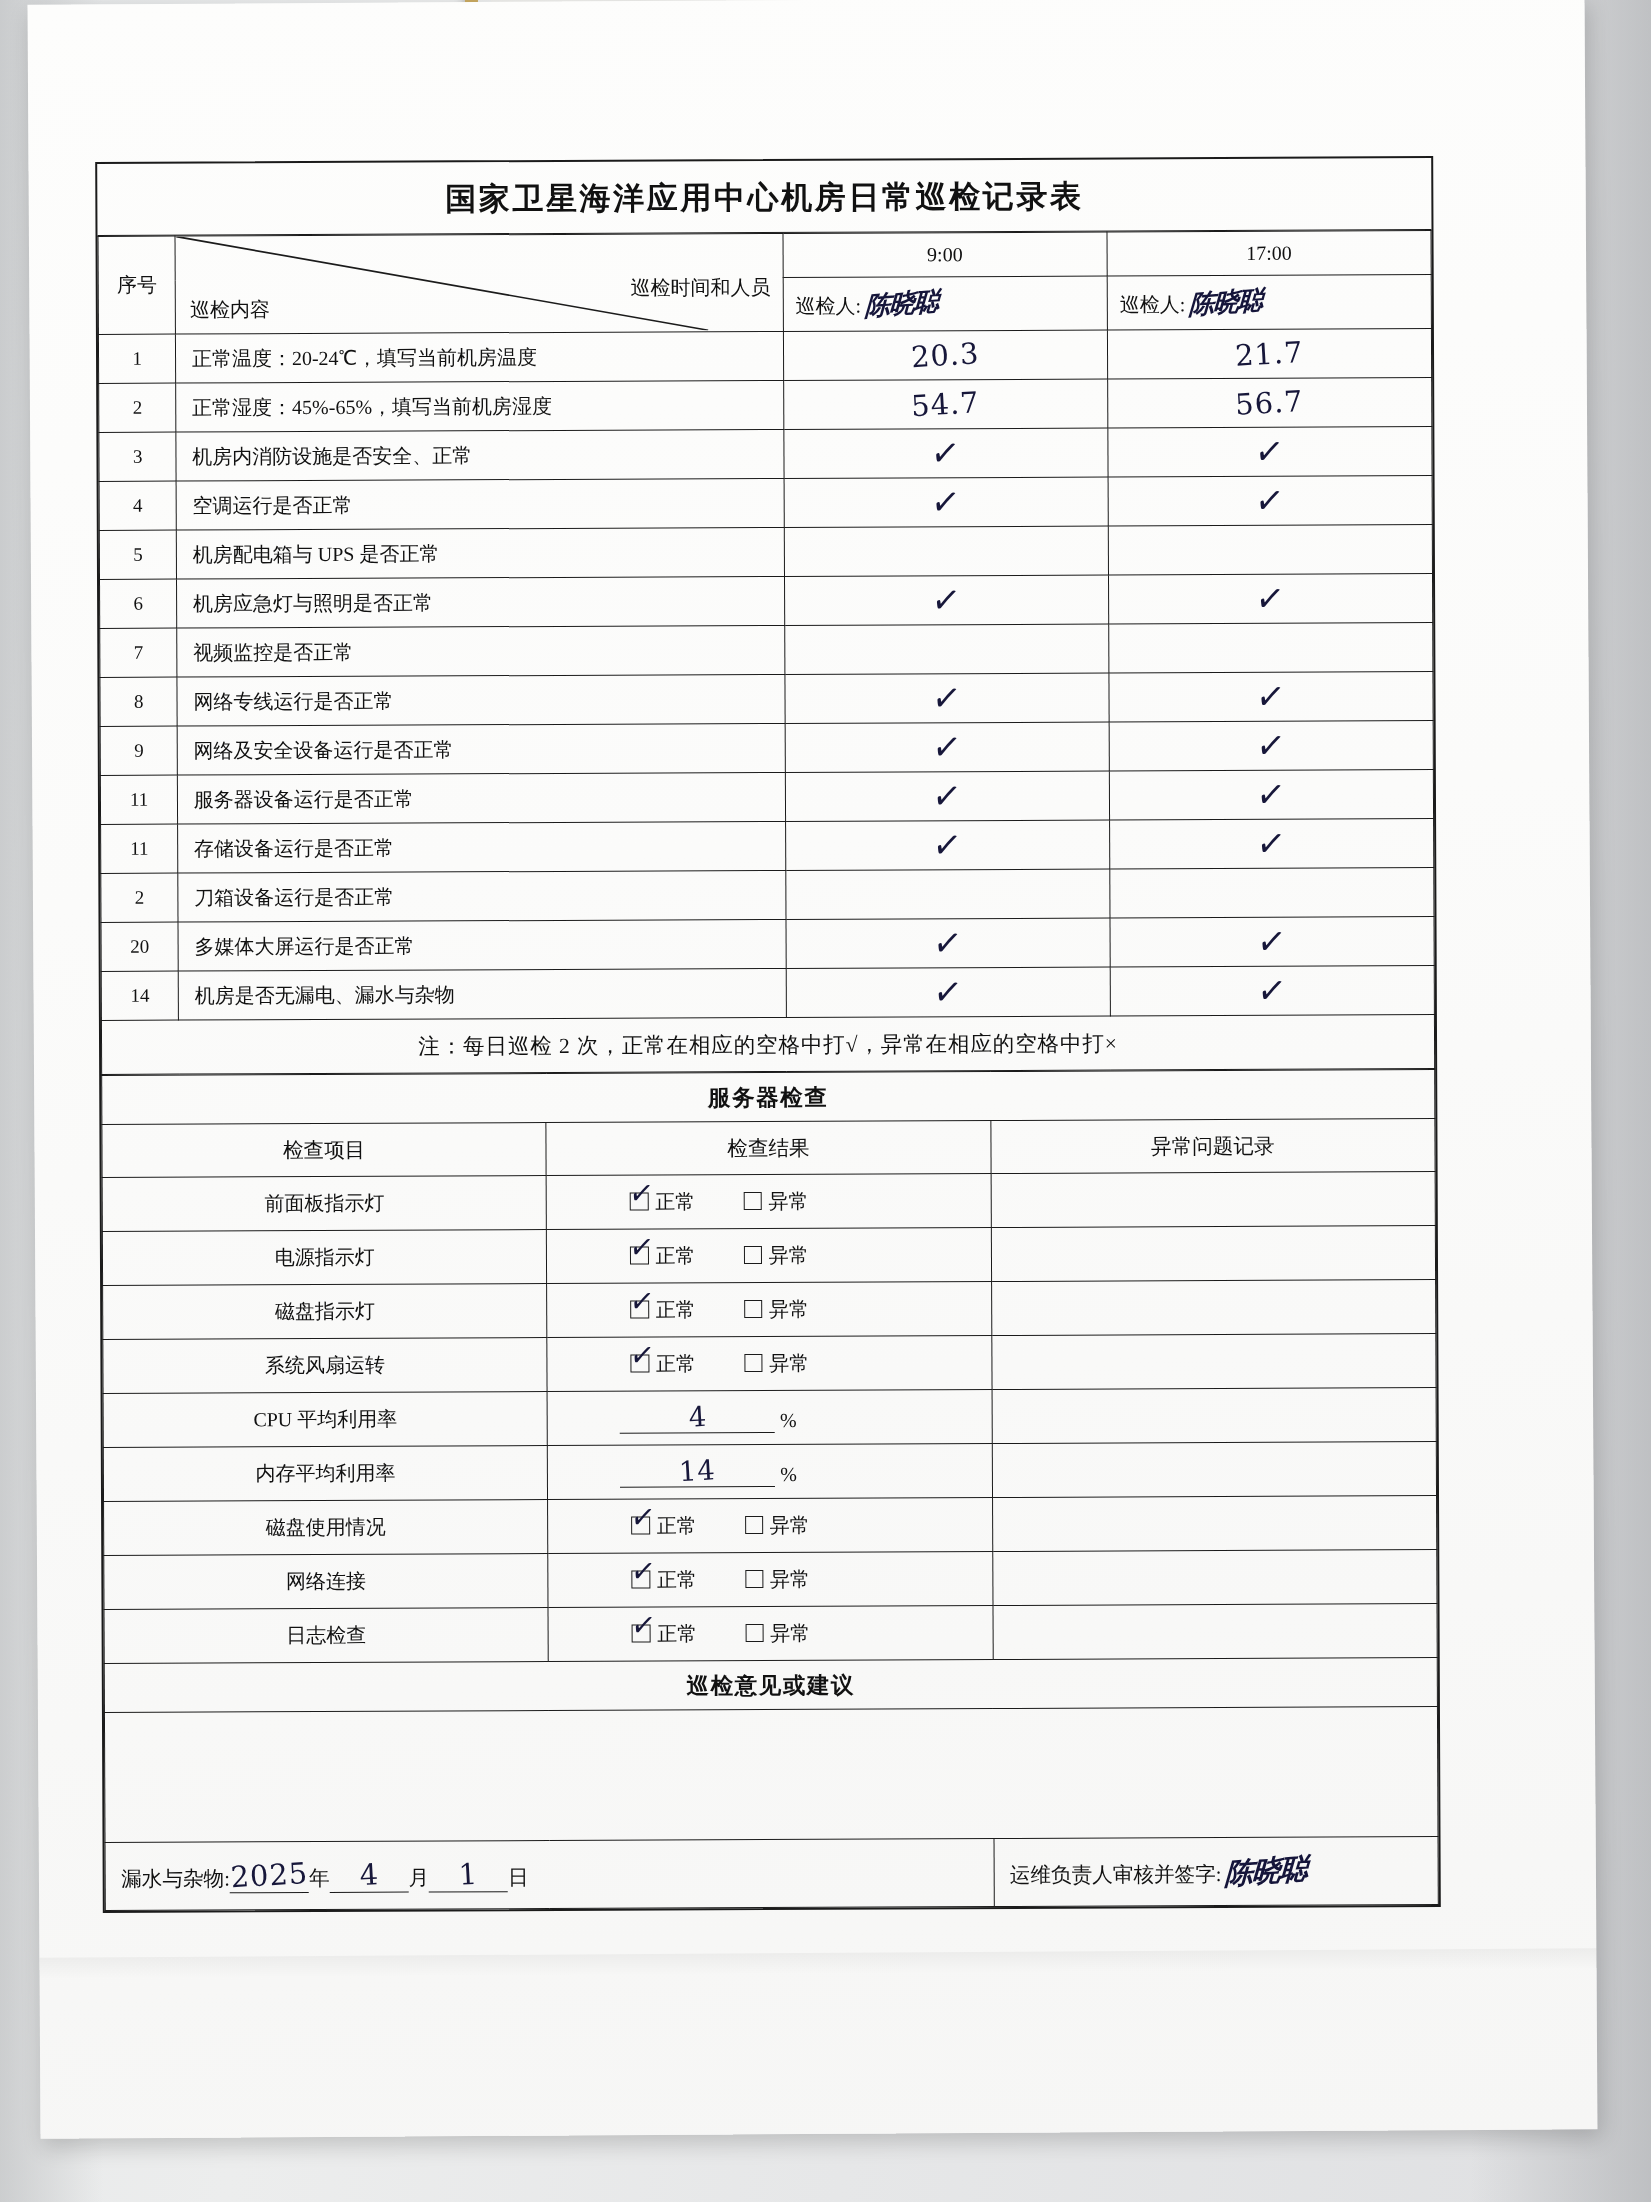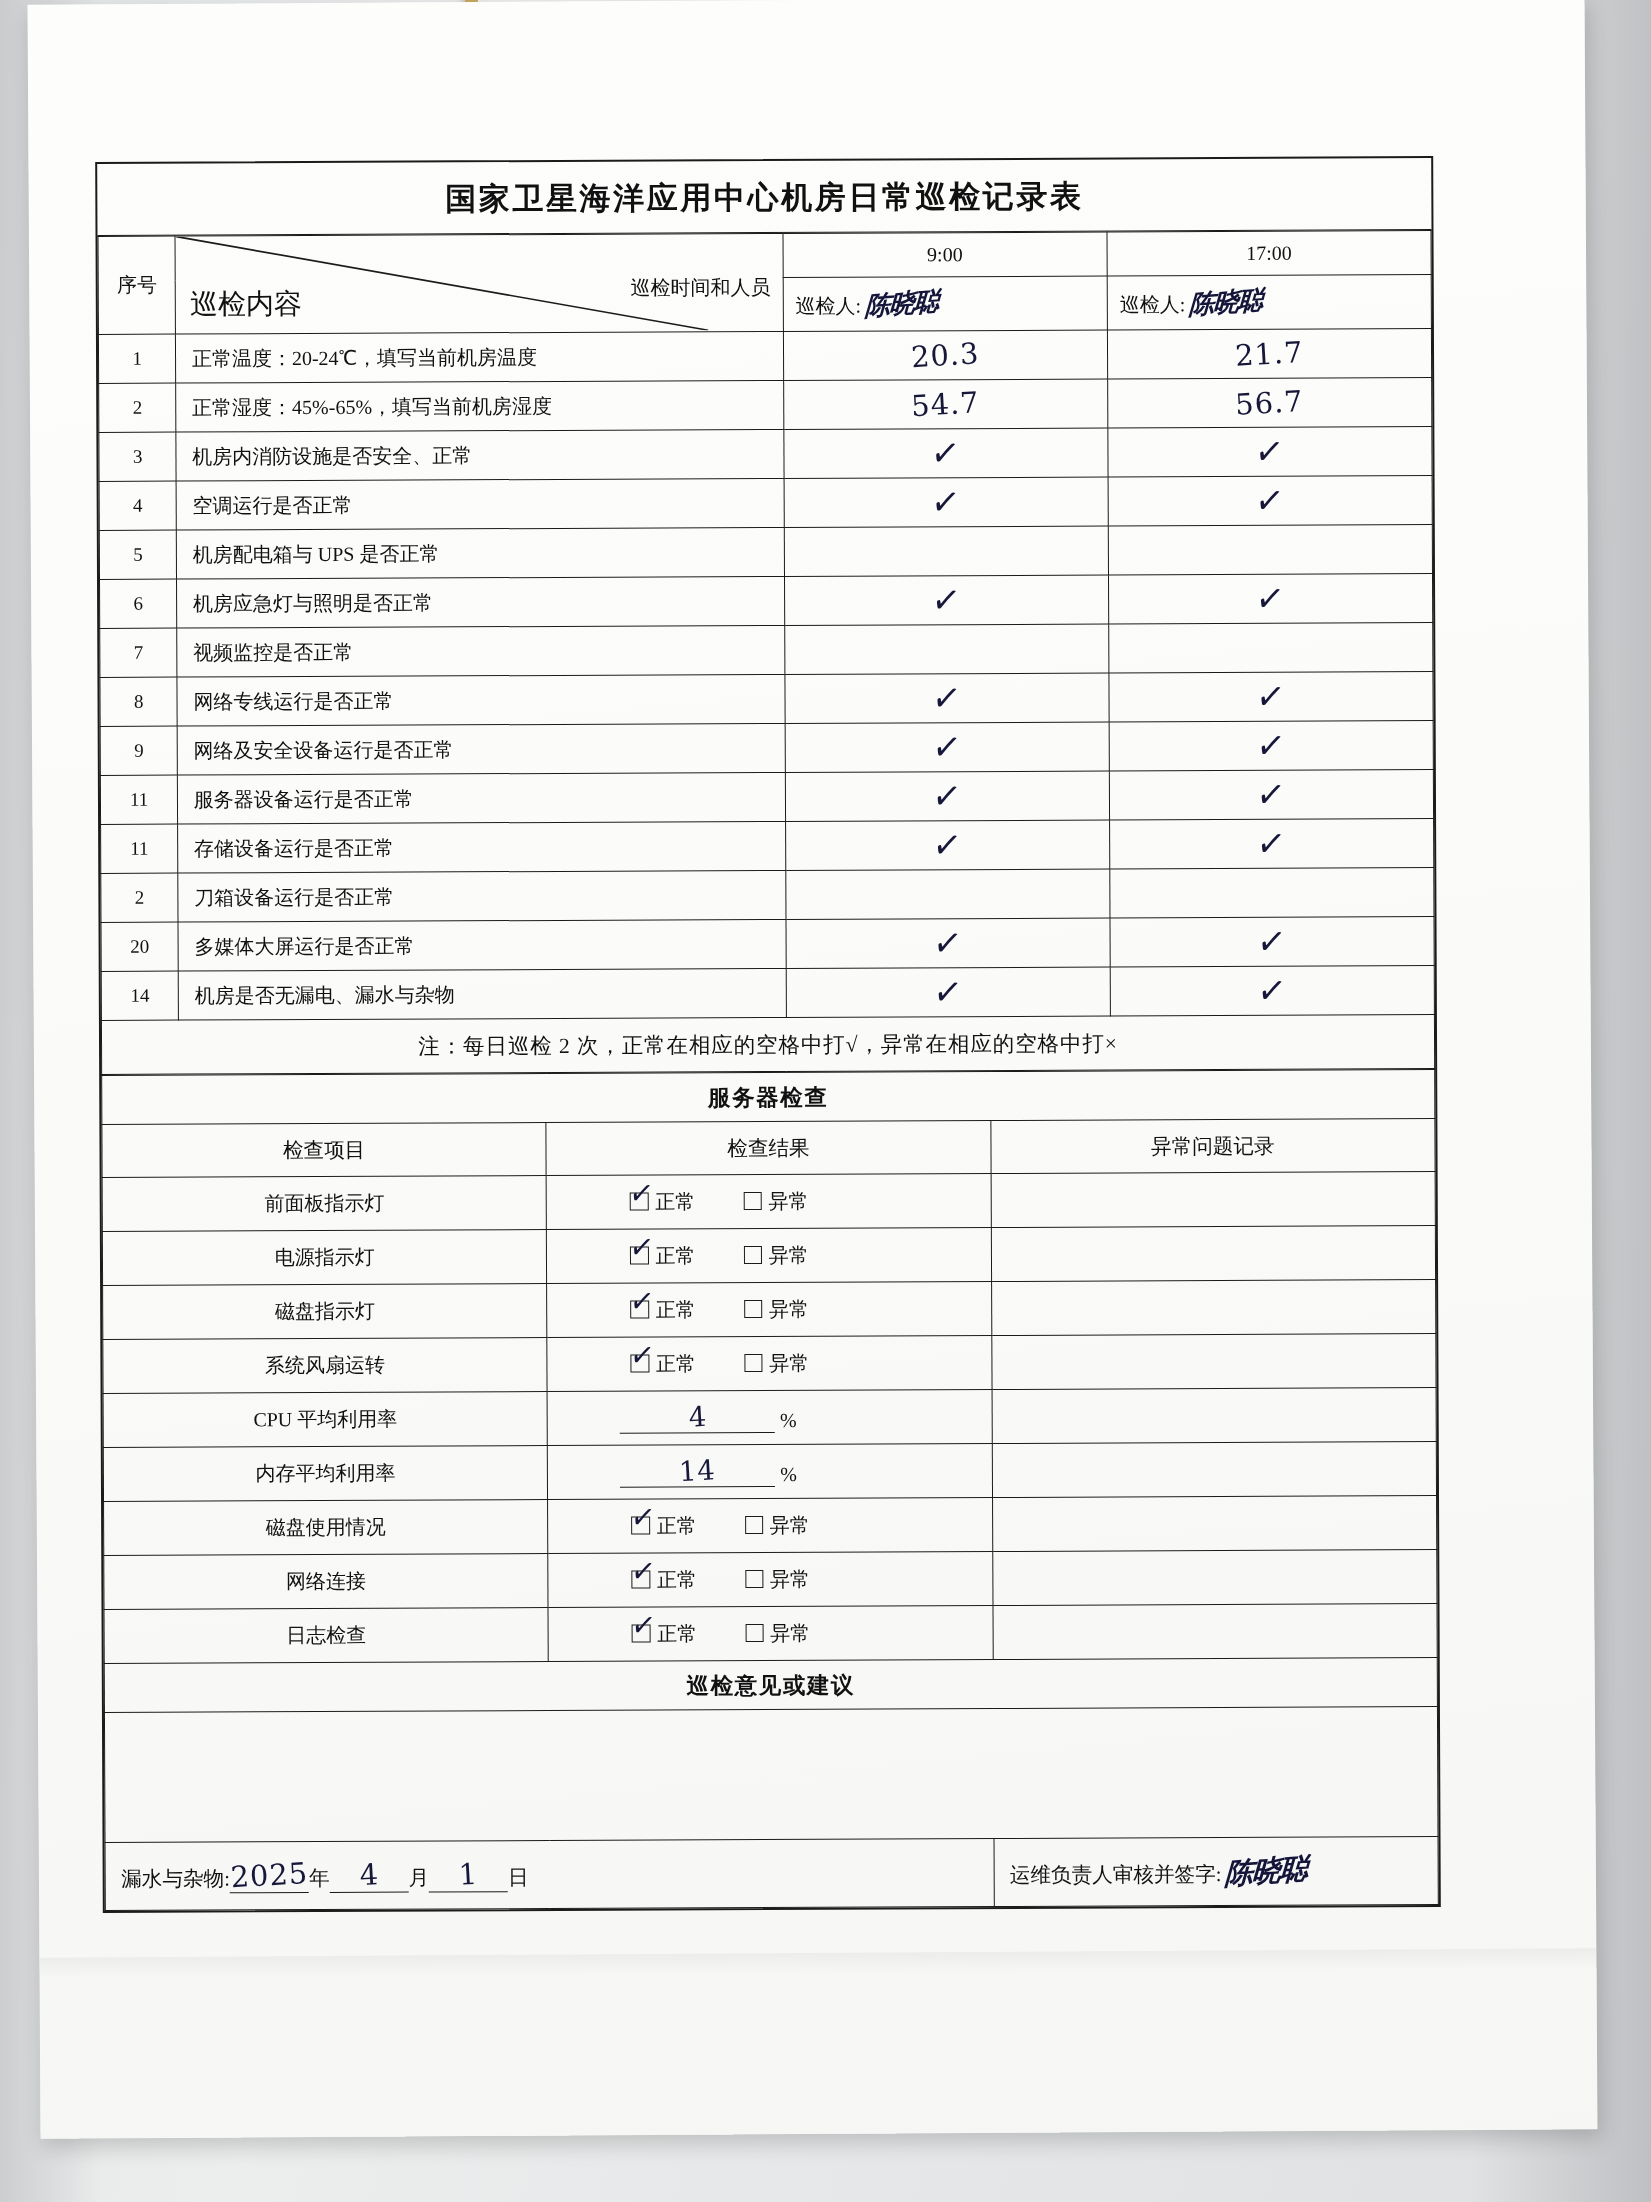--- a/index.html
+++ b/index.html
@@ -139,21 +139,21 @@
   .hdr-diag .line svg { display: block; }
   .hdr-diag .lbl-time {
     position: absolute;
     right: 12px; top: 15px;
     font-size: 20px;
     margin-top: 25px;
   }
   .hdr-diag .lbl-content {
     position: absolute;
     left: 13.8px; bottom: 10.3px;
-    font-size: 28px;
+    font-size: 20px;
   }
   .hdr-no {
     text-align: center;
     vertical-align: middle;
     font-size: 20px;
   }
   .hdr-time {
     text-align: center;
     font-size: 20px;
     height: 43px;

